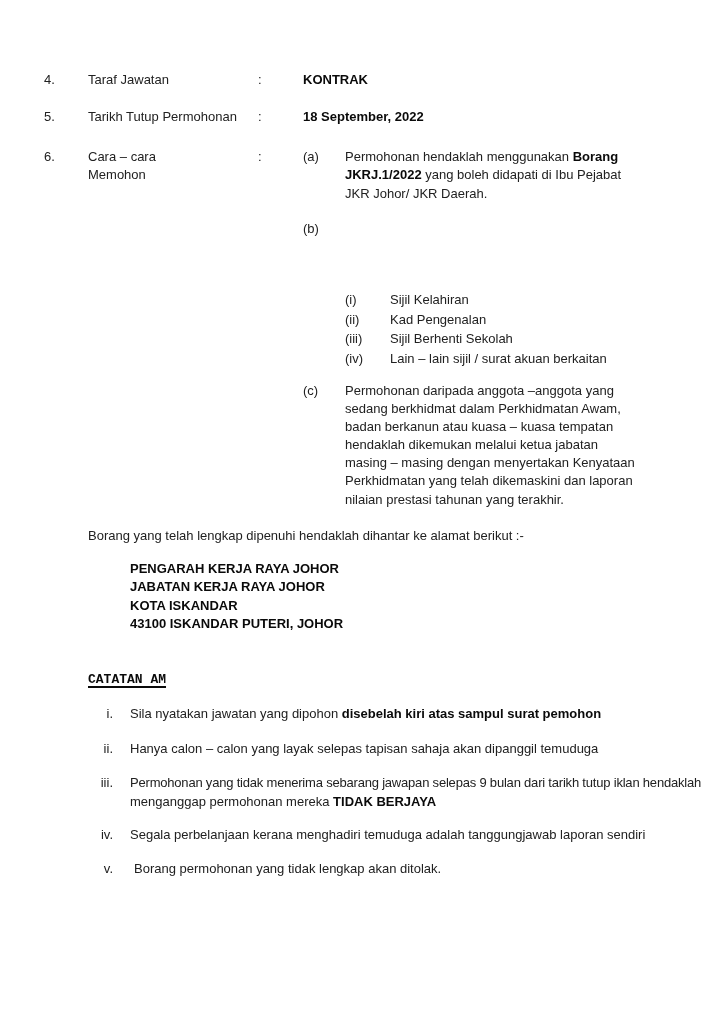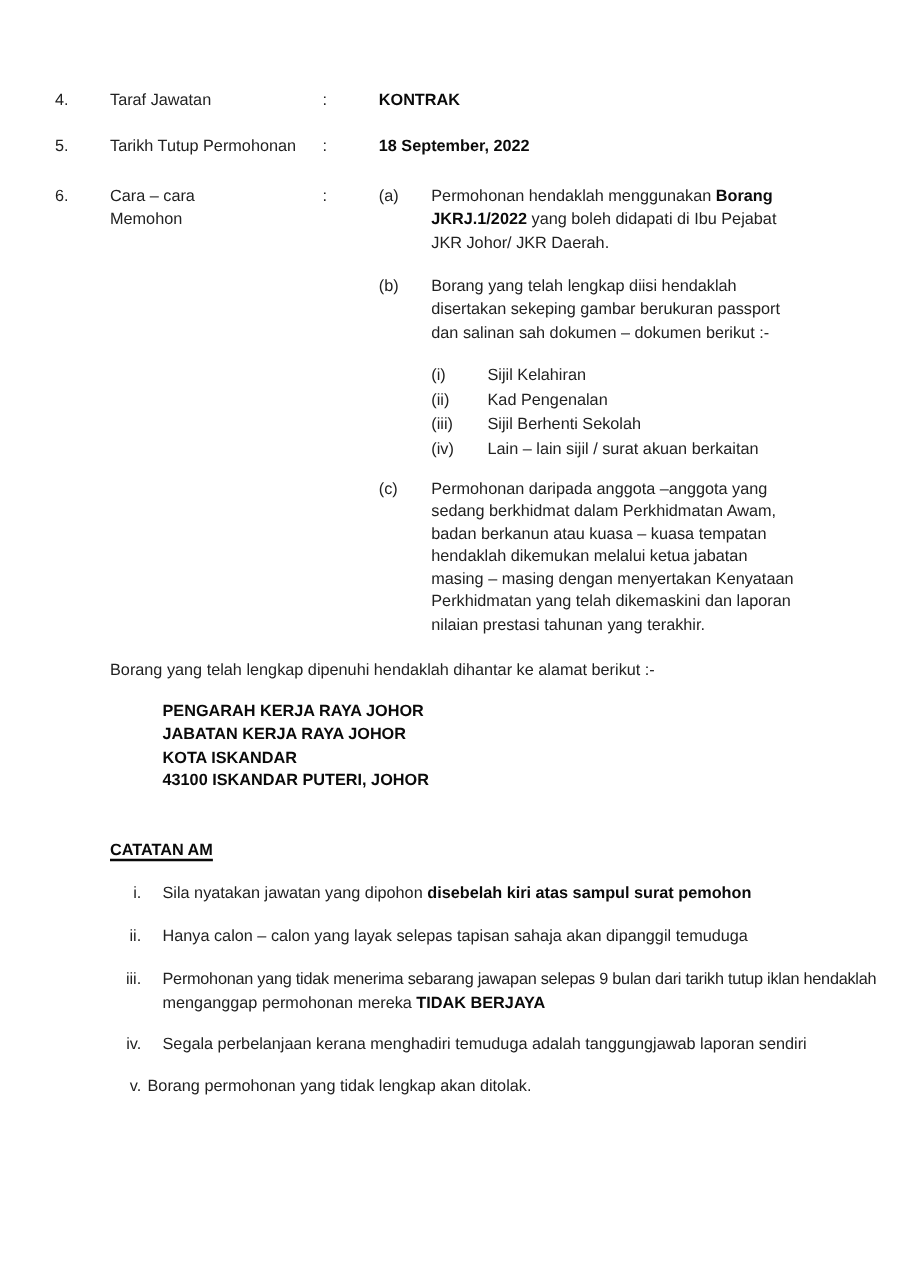--- a/index.html
+++ b/index.html
@@ -28,20 +28,21 @@
   .doclist { position: absolute; }
   .docrow { white-space: nowrap; line-height: 19.6px; }
   .docmark { display: inline-block; width: 45px; }
   .address .line { font-weight: bold; color: #0a0a0a; line-height: 18.4px; white-space: nowrap; }
   .heading-underline {
     font-weight: bold;
     color: #0a0a0a;
     text-decoration: underline;
     text-decoration-thickness: 1.5px;
     text-underline-offset: 3px;
+    font-family: Liberation Mono, monospace;
   }
   .note-marker { text-align: right; width: 27px; }
   .note-text .line { white-space: nowrap; line-height: 18.6px; }
   .tight { letter-spacing: -0.2px; }
 </style>
 </head>
 <body>
 
 <div class="page">
 
@@ -61,25 +62,20 @@
   <div class="abs" style="left:258px;top:148px">:</div>
 
   <div class="abs" style="left:303px;top:148px">(a)</div>
   <div class="block" style="left:345px;top:148px">
     <div class="line"><span>Permohonan hendaklah menggunakan </span><span class="bold">Borang</span></div>
     <div class="line"><span class="bold">JKRJ.1/2022</span><span> yang boleh didapati di Ibu Pejabat</span></div>
     <div class="line">JKR Johor/ JKR Daerah.</div>
   </div>
 
   <div class="abs" style="left:303px;top:220px">(b)</div>
-  <div class="block" style="left:345px;top:220px">
-    <div class="line">Borang yang telah lengkap diisi hendaklah</div>
-    <div class="line">disertakan sekeping gambar berukuran passport</div>
-    <div class="line">dan salinan sah dokumen – dokumen berikut :-</div>
-  </div>
 
   <div class="doclist" style="left:345px;top:290px">
     <div class="docrow"><span class="docmark">(i)</span><span>Sijil Kelahiran</span></div>
     <div class="docrow"><span class="docmark">(ii)</span><span>Kad Pengenalan</span></div>
     <div class="docrow"><span class="docmark">(iii)</span><span>Sijil Berhenti Sekolah</span></div>
     <div class="docrow"><span class="docmark">(iv)</span><span>Lain – lain sijil / surat akuan berkaitan</span></div>
   </div>
 
   <div class="abs" style="left:303px;top:382px">(c)</div>
   <div class="block block-c" style="left:345px;top:382px">
@@ -112,15 +108,15 @@
   <div class="abs note-marker" style="left:86px;top:774px">iii.</div>
   <div class="block note-text" style="left:130px;top:774px">
     <div class="line tight">Permohonan yang tidak menerima sebarang jawapan selepas 9 bulan dari tarikh tutup iklan hendaklah</div>
     <div class="line"><span>menganggap permohonan mereka </span><span class="bold">TIDAK BERJAYA</span></div>
   </div>
 
   <div class="abs note-marker" style="left:86px;top:826px">iv.</div>
   <div class="abs" style="left:130px;top:826px">Segala perbelanjaan kerana menghadiri temuduga adalah tanggungjawab laporan sendiri</div>
 
   <div class="abs note-marker" style="left:86px;top:860px">v.</div>
-  <div class="abs" style="left:118px;top:860px">Borang permohonan yang tidak lengkap akan ditolak.</div>
+  <div class="abs" style="left:134px;top:860px">Borang permohonan yang tidak lengkap akan ditolak.</div>
 
 </div>
 
 </body></html>

